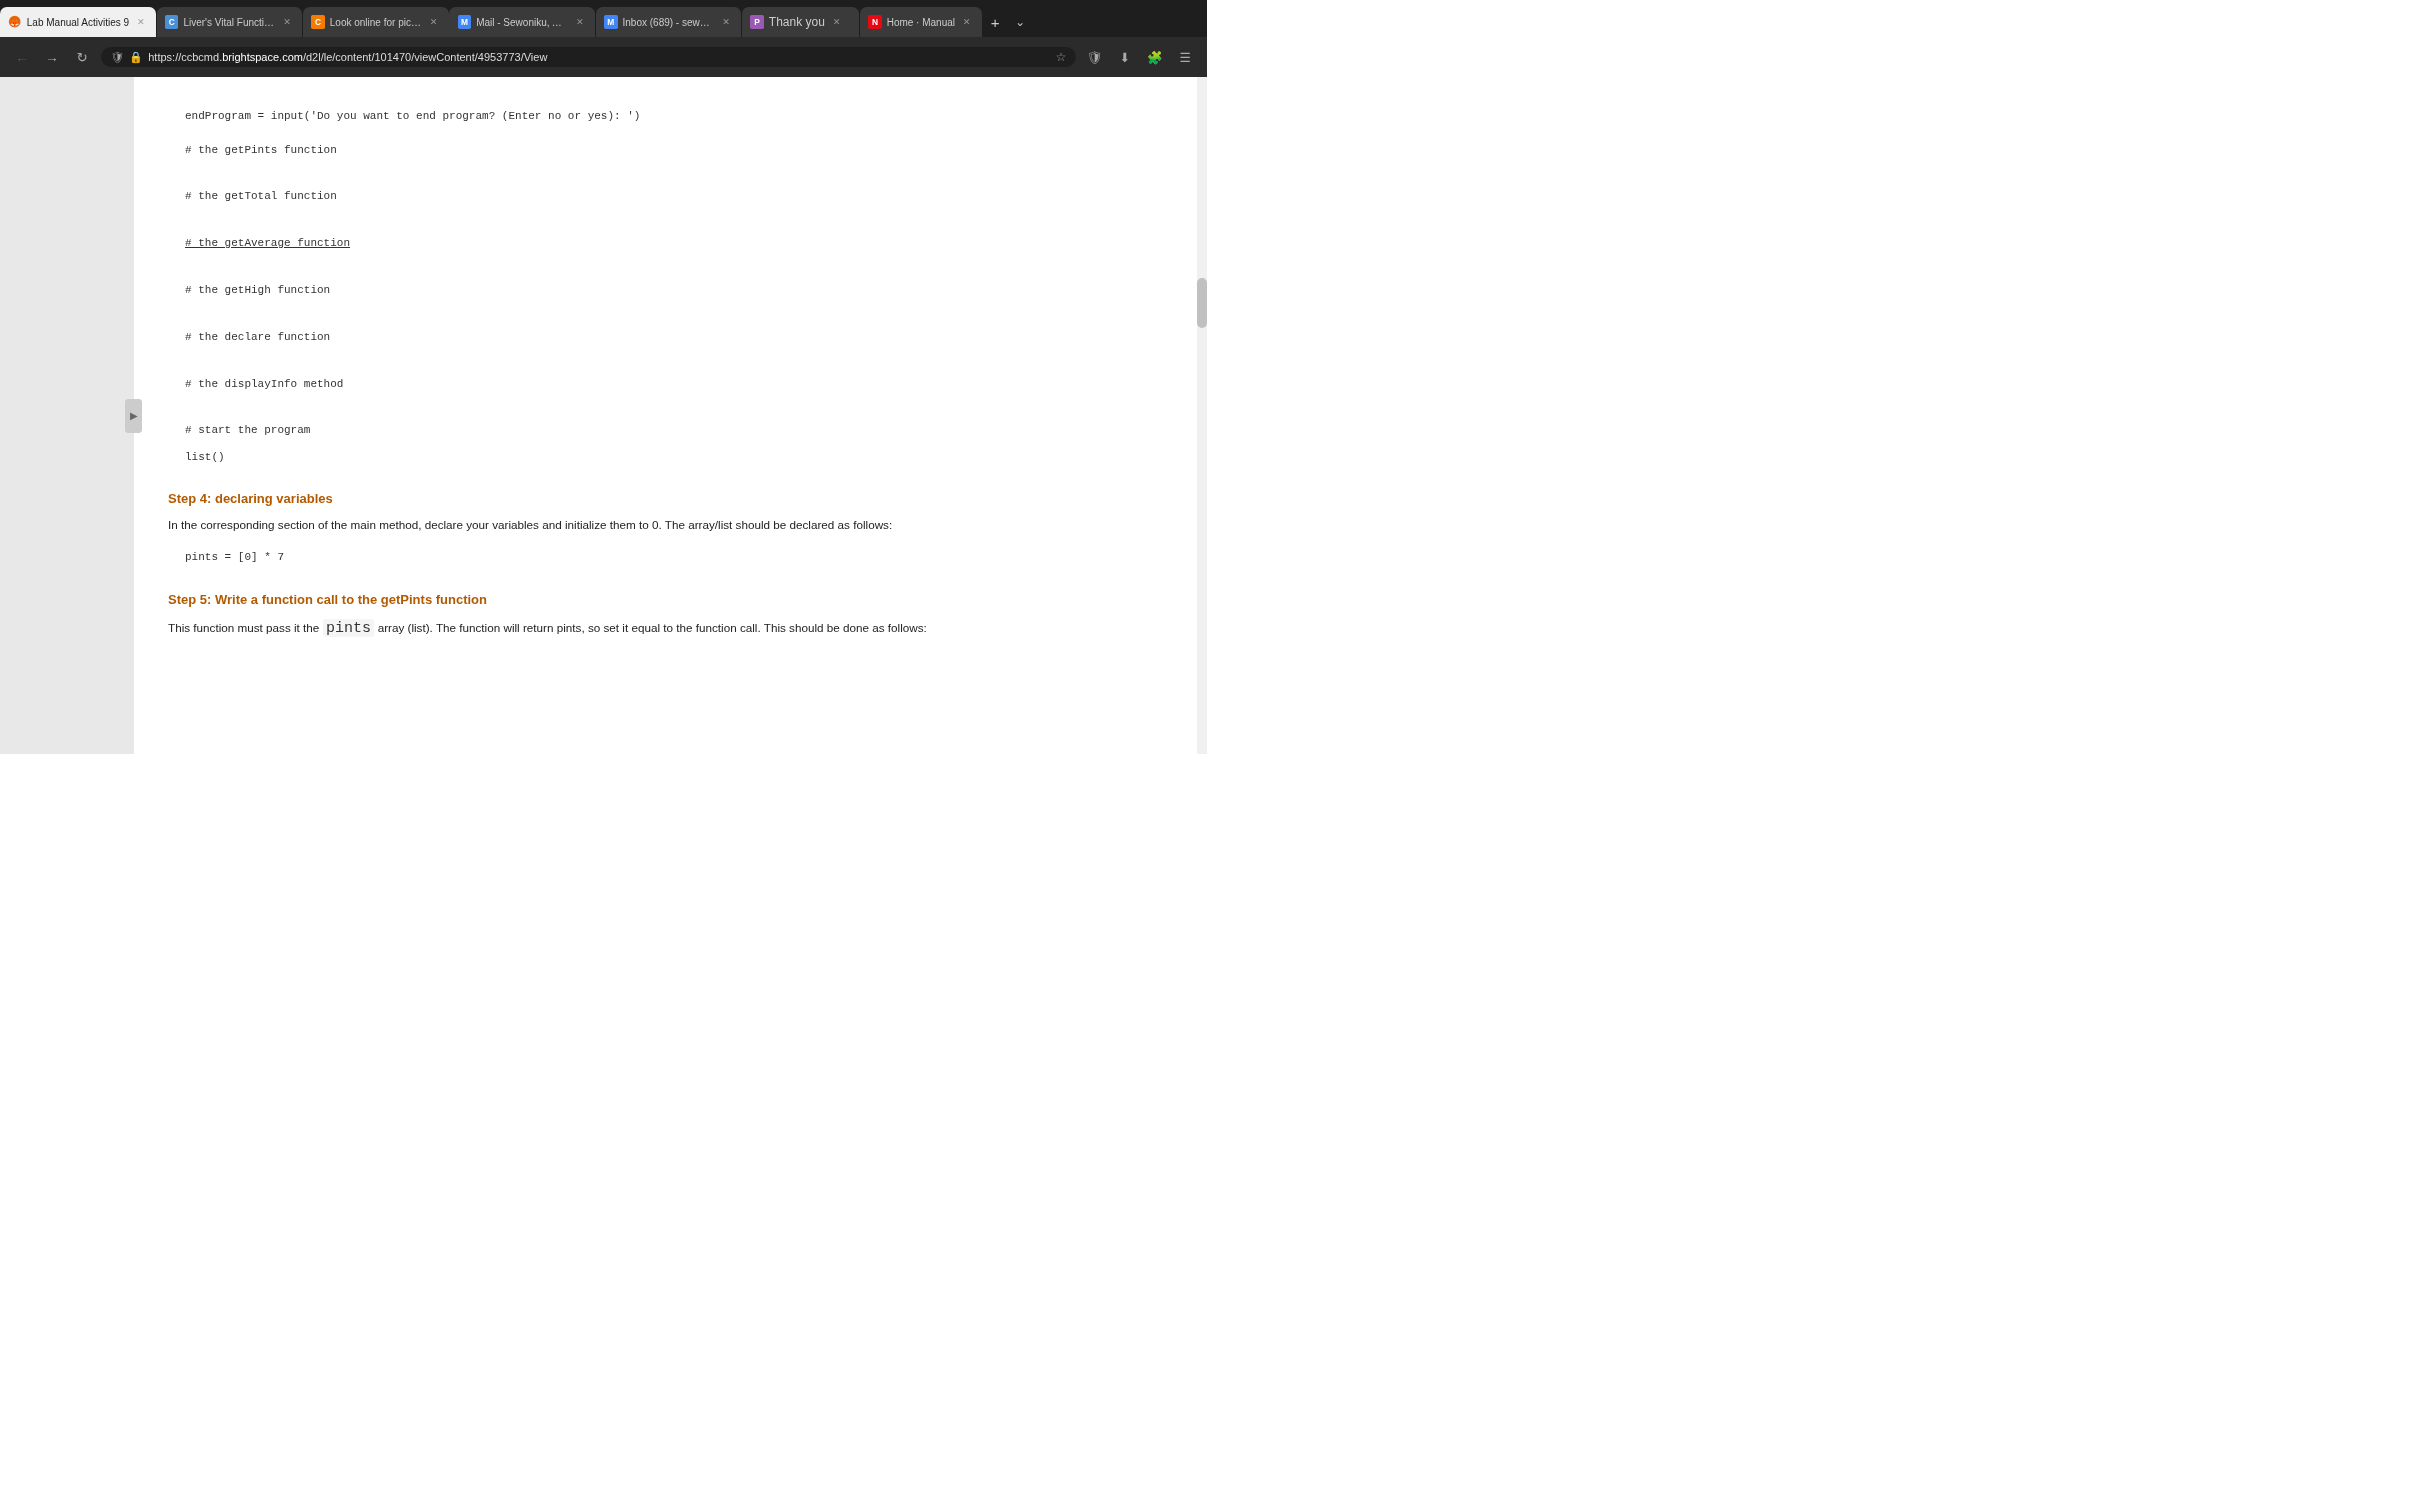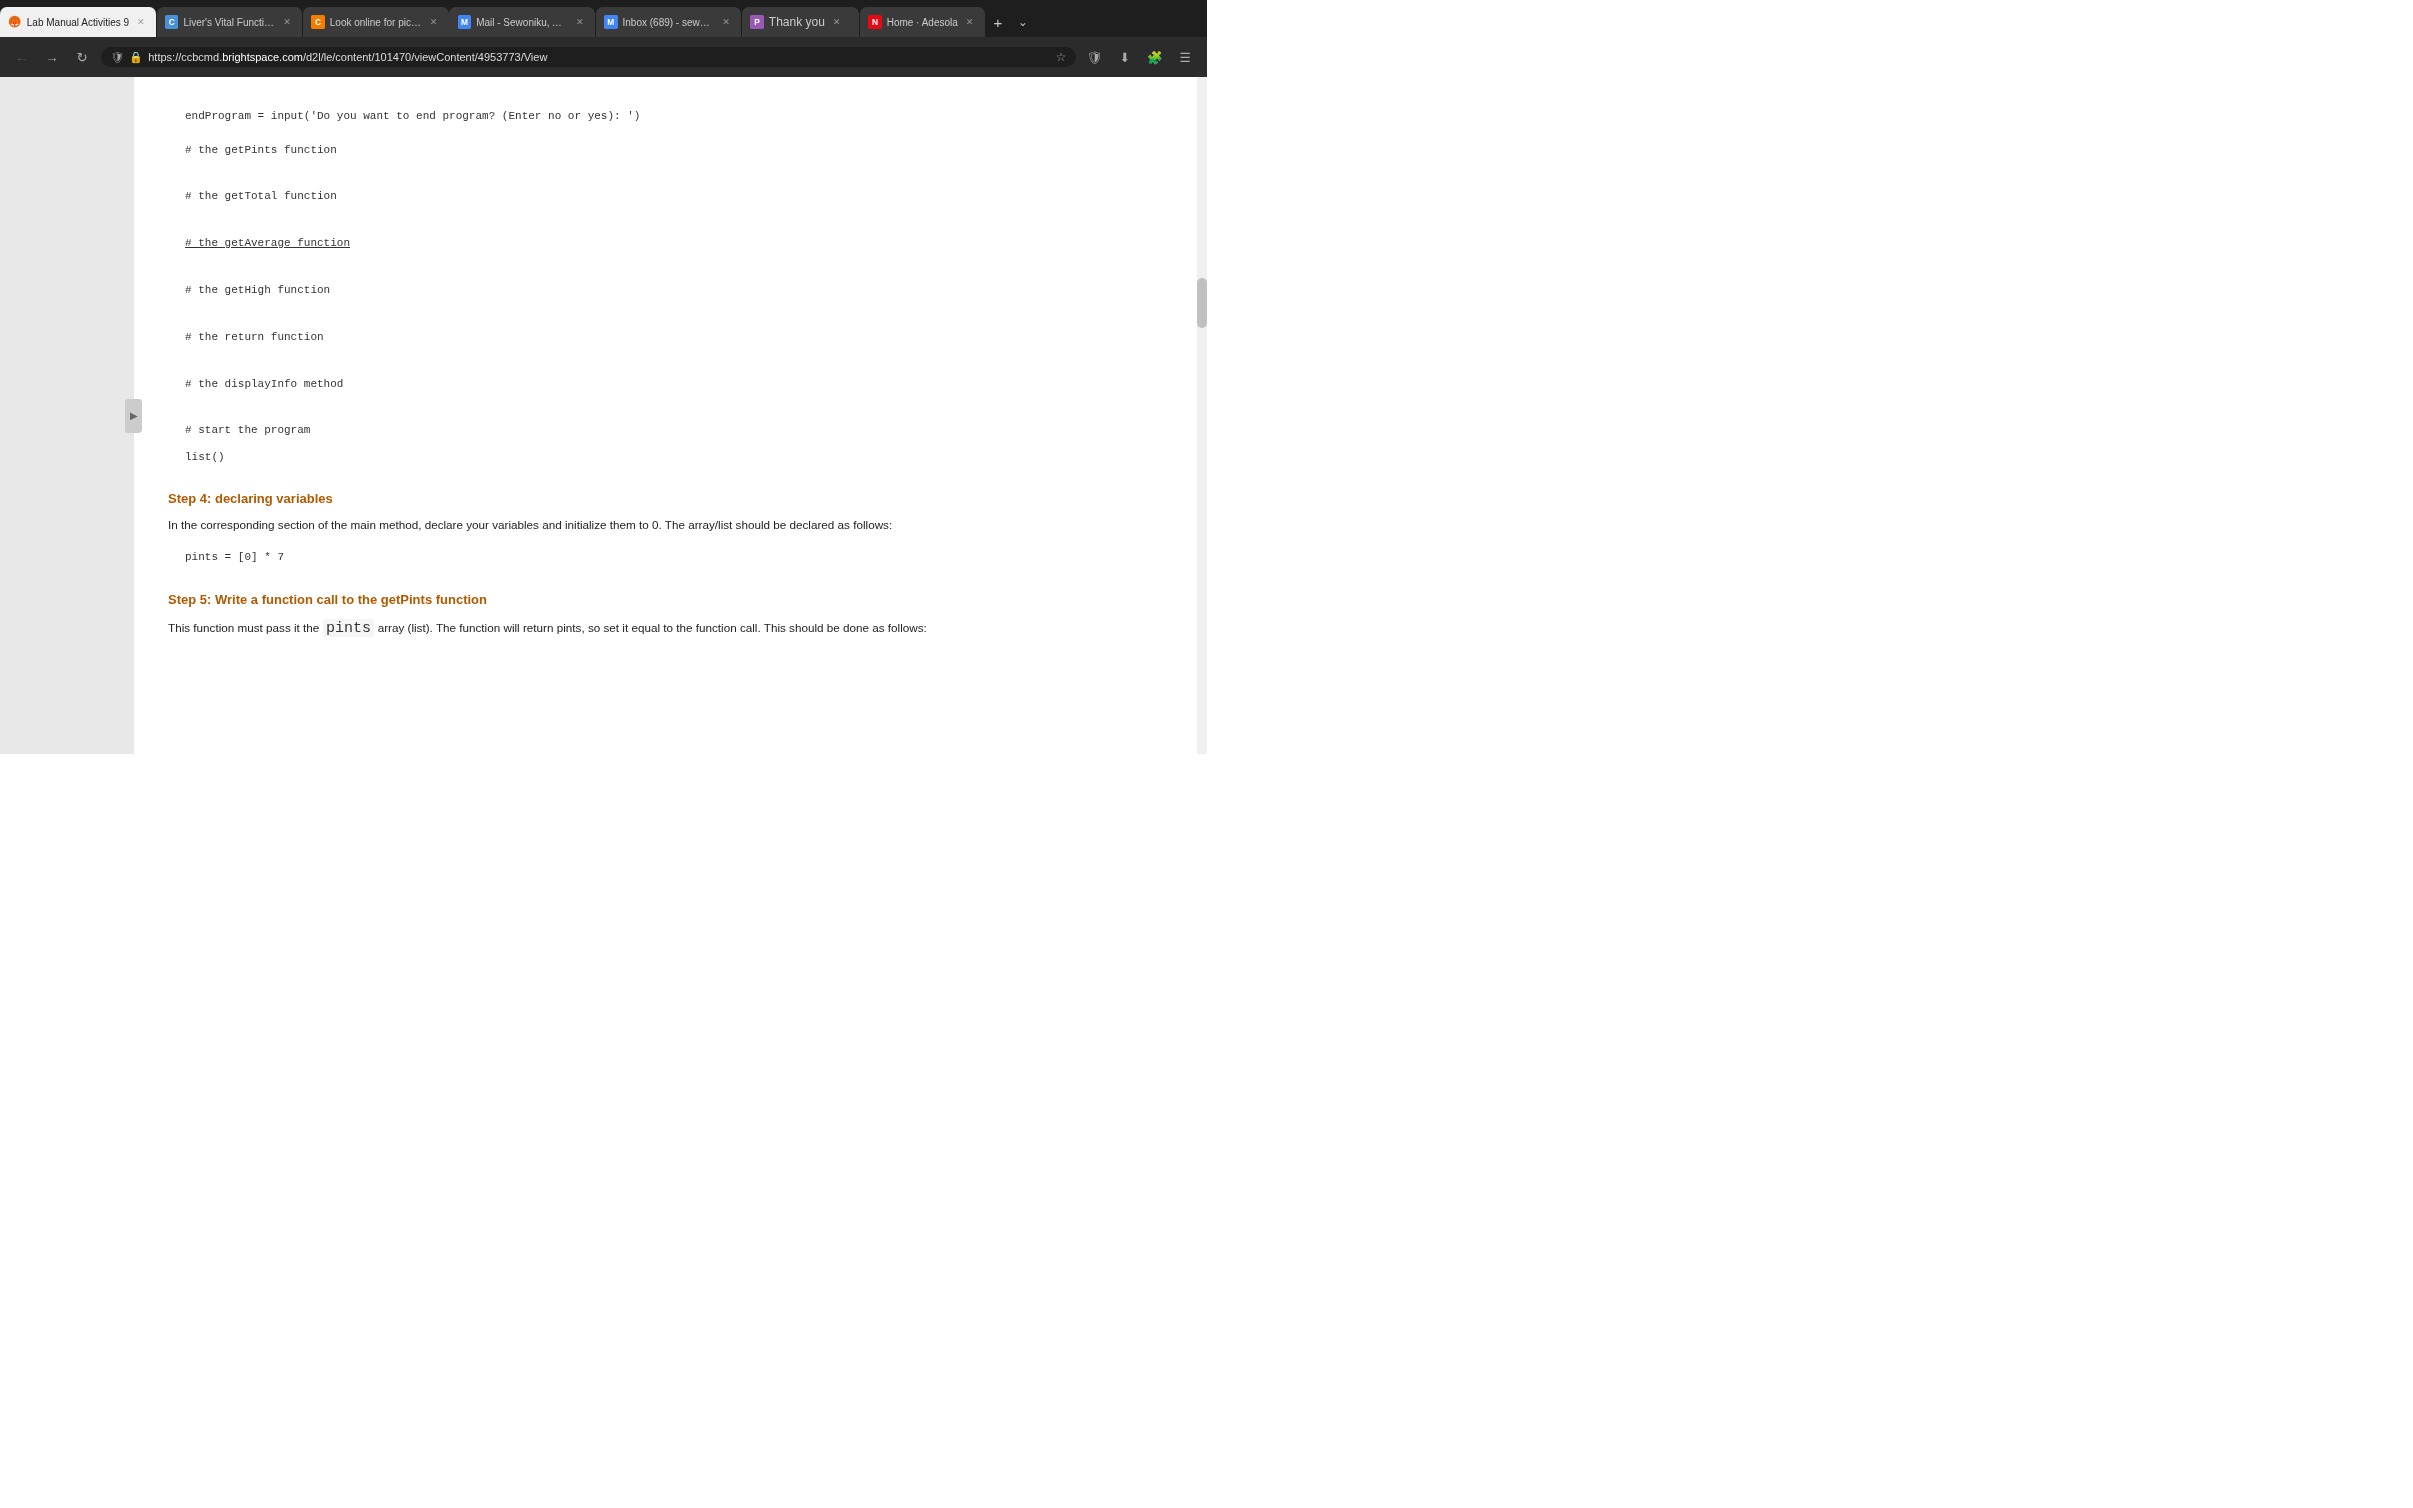--- a/index.html
+++ b/index.html
@@ -293,21 +293,21 @@
     </div>
 
     <div class="tab">
       <span class="tab-favicon" style="background:#9b59b6; border-radius:1.7px; color:white; font-size:8.4px; font-weight:bold;">P</span>
       <span class="tab-label" style="font-size:12px; overflow:hidden; text-overflow:ellipsis; white-space:nowrap; max-width:75px; color:#ccc;">Thank you</span>
       <span class="tab-close">✕</span>
     </div>
 
     <div class="tab">
       <span class="tab-favicon" style="background:#e50914; border-radius:1.7px; color:white; font-size:8.4px; font-weight:bold;">N</span>
-      <span class="tab-label" style="font-size:10px; overflow:hidden; text-overflow:ellipsis; white-space:nowrap; max-width:84px; color:#ccc;">Home · Adesola</span>
+      <span class="tab-label" style="font-size:10px; overflow:hidden; text-overflow:ellipsis; white-space:nowrap; max-width:84px; color:#ccc;">Home · Manual</span>
       <span class="tab-close">✕</span>
     </div>
 
     <div class="tab-new">+</div>
     <div class="tab-overflow">⌄</div>
   </div>
 
   <div class="address-bar">
     <div class="nav-btn disabled">←</div>
     <div class="nav-btn">→</div>
@@ -341,21 +341,21 @@
 
     <div class="code-block">
       <div>endProgram = input('Do you want to end program? (Enter no or yes): ')</div>
     </div>
 
     <div class="code-block">
       <div style="margin-bottom: 27px;"># the getPints function</div>
       <div style="margin-bottom: 27px;"># the getTotal function</div>
       <div style="margin-bottom: 27px; text-decoration: underline;"># the getAverage function</div>
       <div style="margin-bottom: 27px;"># the getHigh function</div>
-      <div style="margin-bottom: 27px;"># the return function</div>
+      <div style="margin-bottom: 27px;"># the declare function</div>
       <div style="margin-bottom: 27px;"># the displayInfo method</div>
       <div style="margin-bottom: 6.7px;"># start the program</div>
       <div>list()</div>
     </div>
 
     <div class="step-heading">Step 4:  declaring variables</div>
 
     <p class="body-text">In the corresponding section of the main method, declare your variables and initialize them to 0.  The array/list should be declared as follows:</p>
 
     <div class="code-block">

